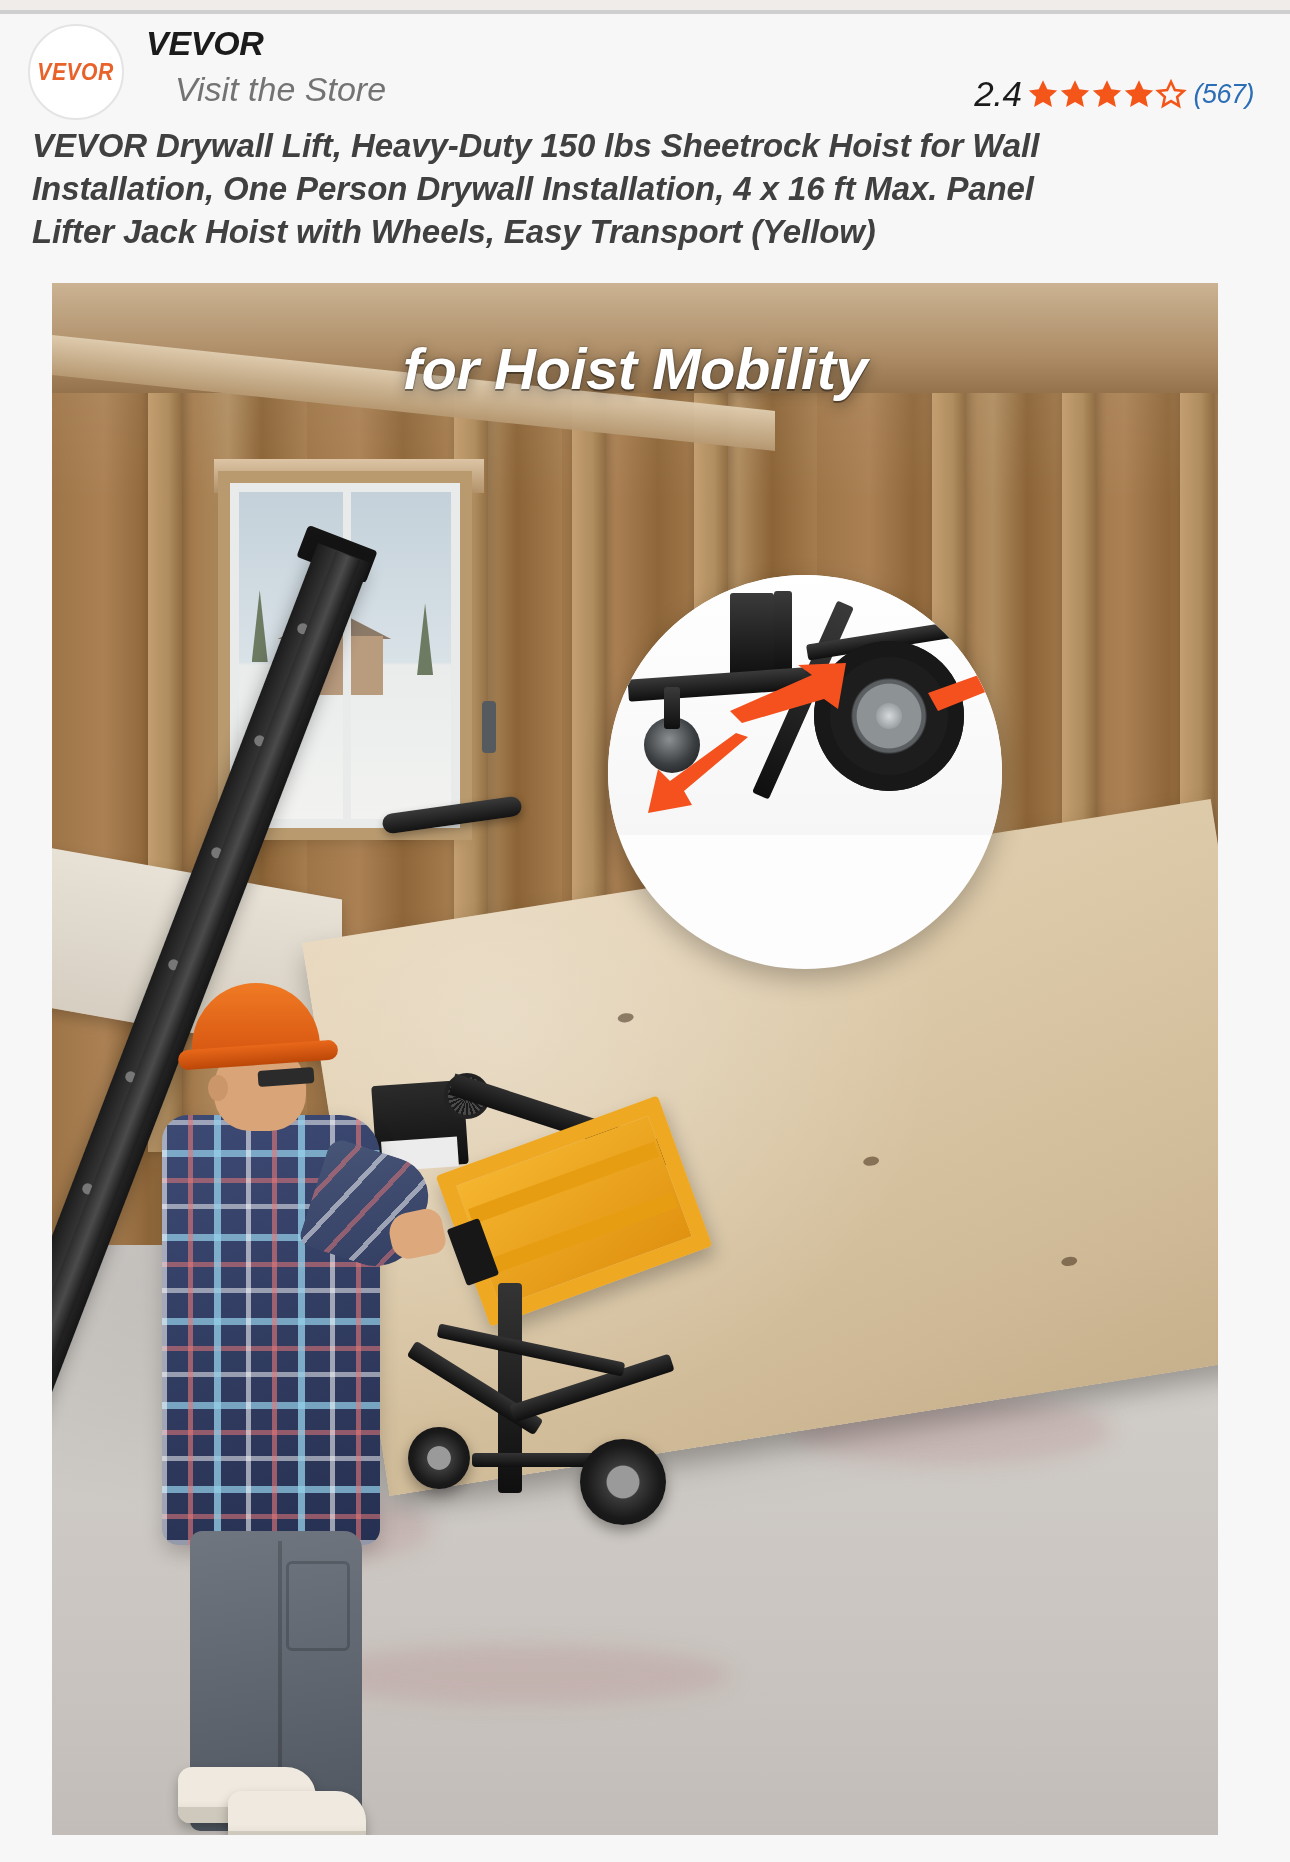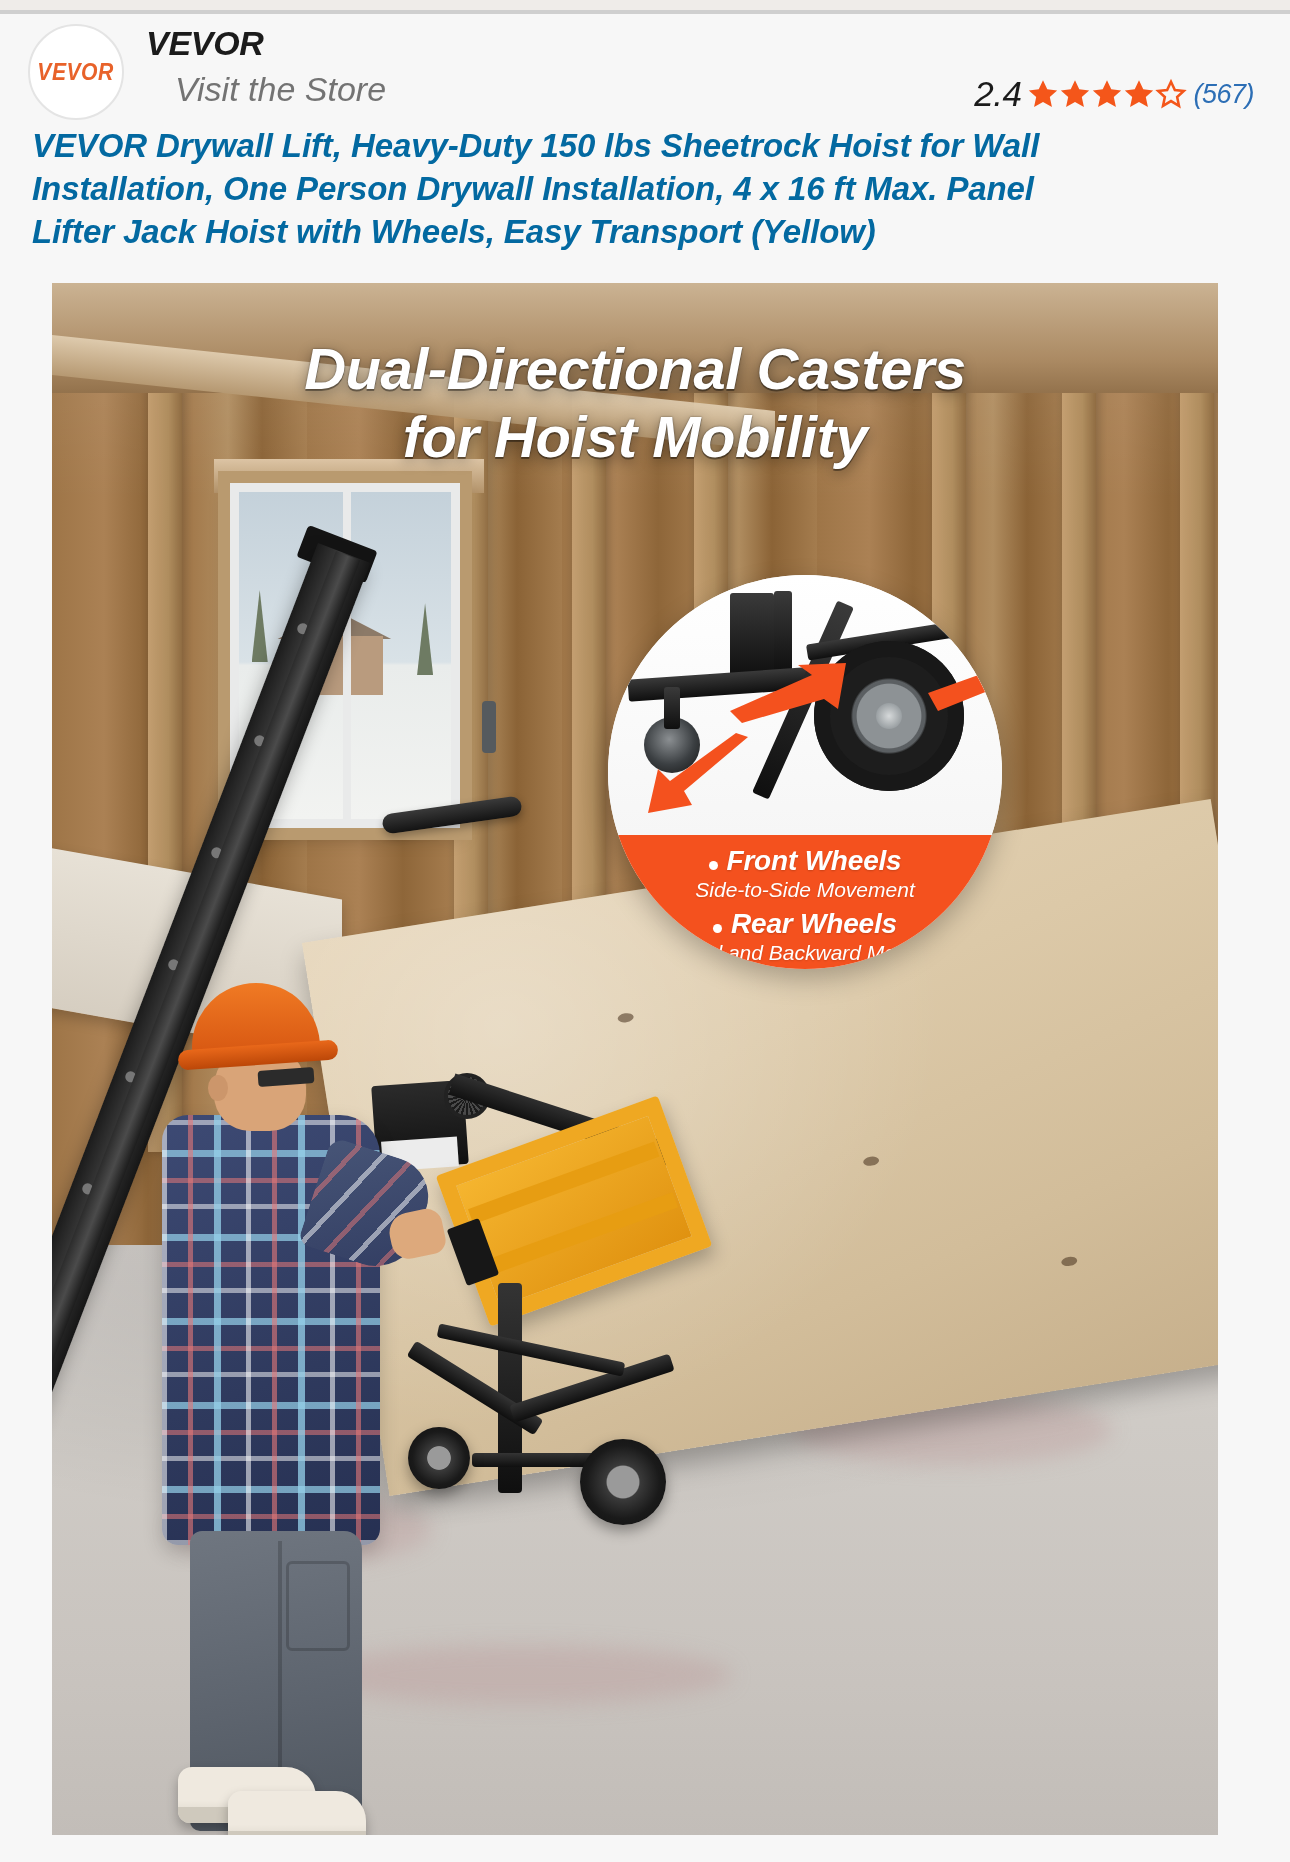--- a/index.html
+++ b/index.html
@@ -120,21 +120,21 @@
     text-align: right;
   }
 
   
   .product-title {
     position: absolute;
     top: 125px; left: 32px;
     width: 1010px;
     font-size: 33px;
     line-height: 1.30;
-    color: #0369a1;
+    color: #404040;
     letter-spacing: -0.1px;
   }
 
   
   .hero {
     position: absolute;
     left: 52px; top: 283px;
     width: 1166px; height: 1552px;
     overflow: hidden;
     background: #9a6f43;
@@ -760,21 +760,20 @@
         <div class="helmet-brim"></div>
         <div class="shoe" style="left:16px;bottom:-10px;">
           <div class="shoe-sole"></div>
         </div>
         <div class="shoe" style="left:66px;bottom:-34px;">
           <div class="shoe-sole"></div>
         </div>
       </div>
 
       <div class="headline">
-        <div>Dual-Directional Casters</div>
         <div>for Hoist Mobility</div>
       </div>
 
       <div class="callout">
         <div class="callout-top">
           <div class="c-frame" style="left:122px;top:18px;width:44px;height:84px;"></div>
           <div class="c-frame" style="left:166px;top:16px;width:18px;height:82px;"></div>
           <div class="c-frame" style="left:20px;top:96px;width:250px;height:22px;transform:rotate(-4deg);"></div>
           <div class="c-frame" style="left:186px;top:20px;width:18px;height:210px;transform:rotate(24deg);"></div>
           <div class="c-frame" style="left:198px;top:54px;width:200px;height:16px;transform:rotate(-9deg);"></div>
@@ -791,34 +790,17 @@
             <path fill="#f4511e" d="M4 52 L86 16 L72 6 L120 4 L112 50 L98 40 L16 64 Z"></path>
           </svg>
           <svg class="arrow" style="left:36px;top:158px;" width="110" height="88" viewBox="0 0 110 88">
             <path fill="#f4511e" d="M104 4 L40 58 L48 72 L4 80 L14 36 L26 48 L92 0 Z"></path>
           </svg>
           <svg class="arrow" style="left:320px;top:78px;" width="92" height="70" viewBox="0 0 92 70">
             <path fill="#f4511e" d="M0 40 L56 20 L46 8 L90 2 L84 46 L70 34 L10 58 Z"></path>
           </svg>
         </div>
 
-        <div class="callout-band">
-          <div class="callout-group">
-            <div class="callout-line">
-              <span class="bullet"></span>
-              <span class="callout-title">Front Wheels</span>
-            </div>
-            <div class="callout-sub">Side-to-Side Movement</div>
-          </div>
-
-          <div class="callout-group">
-            <div class="callout-line">
-              <span class="bullet"></span>
-              <span class="callout-title">Rear Wheels</span>
-            </div>
-            <div class="callout-sub">Forward and Backward Movement</div>
-          </div>
-        </div>
       </div>
 
     </div>
   </div>
 </div>
 
 </body></html>

